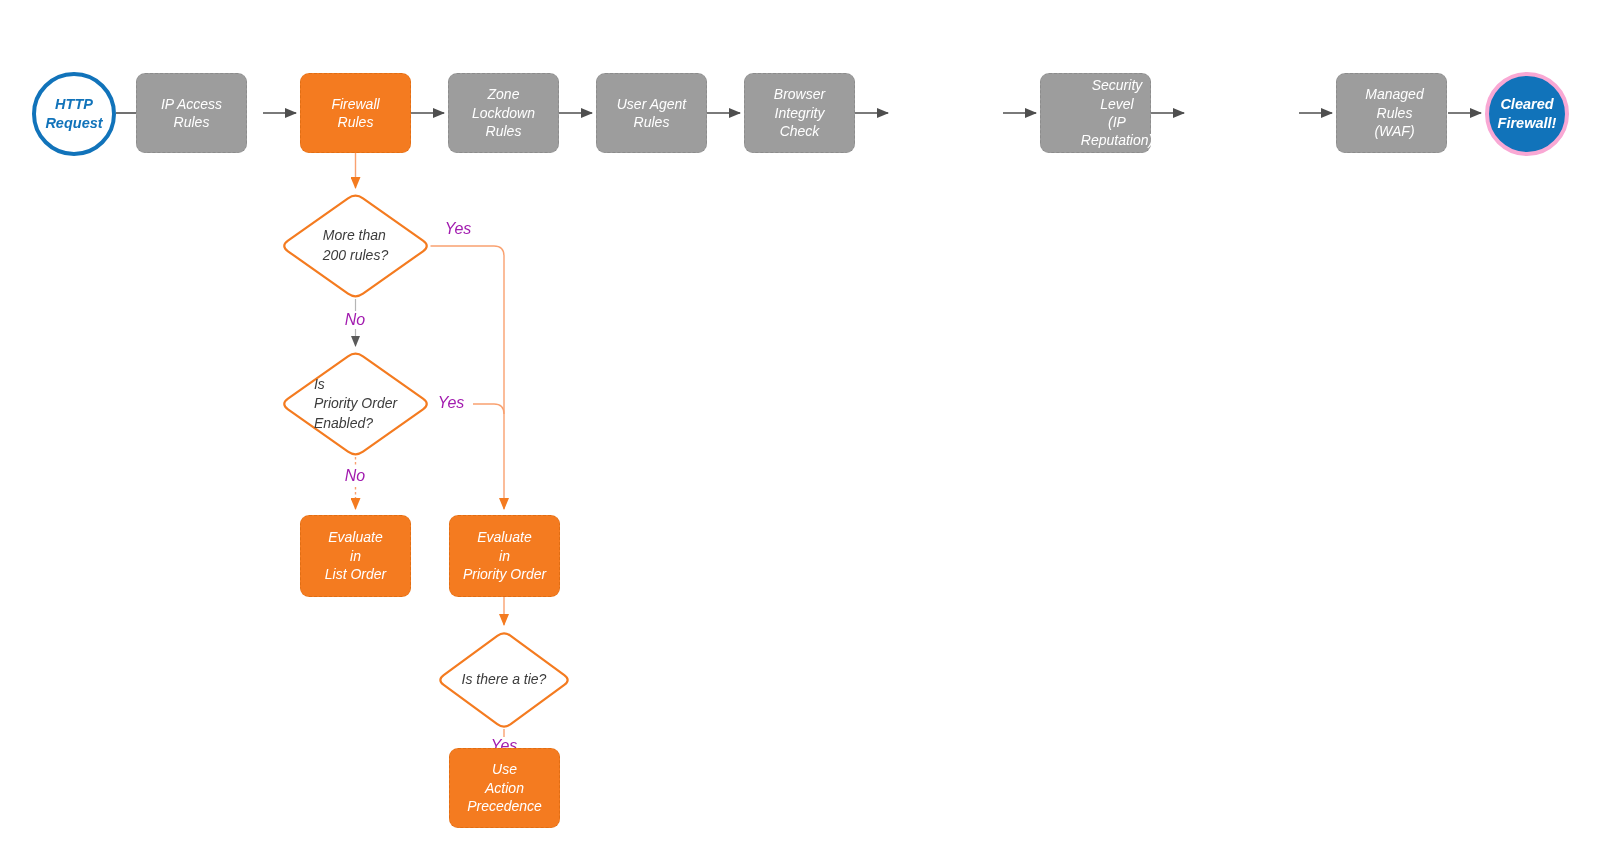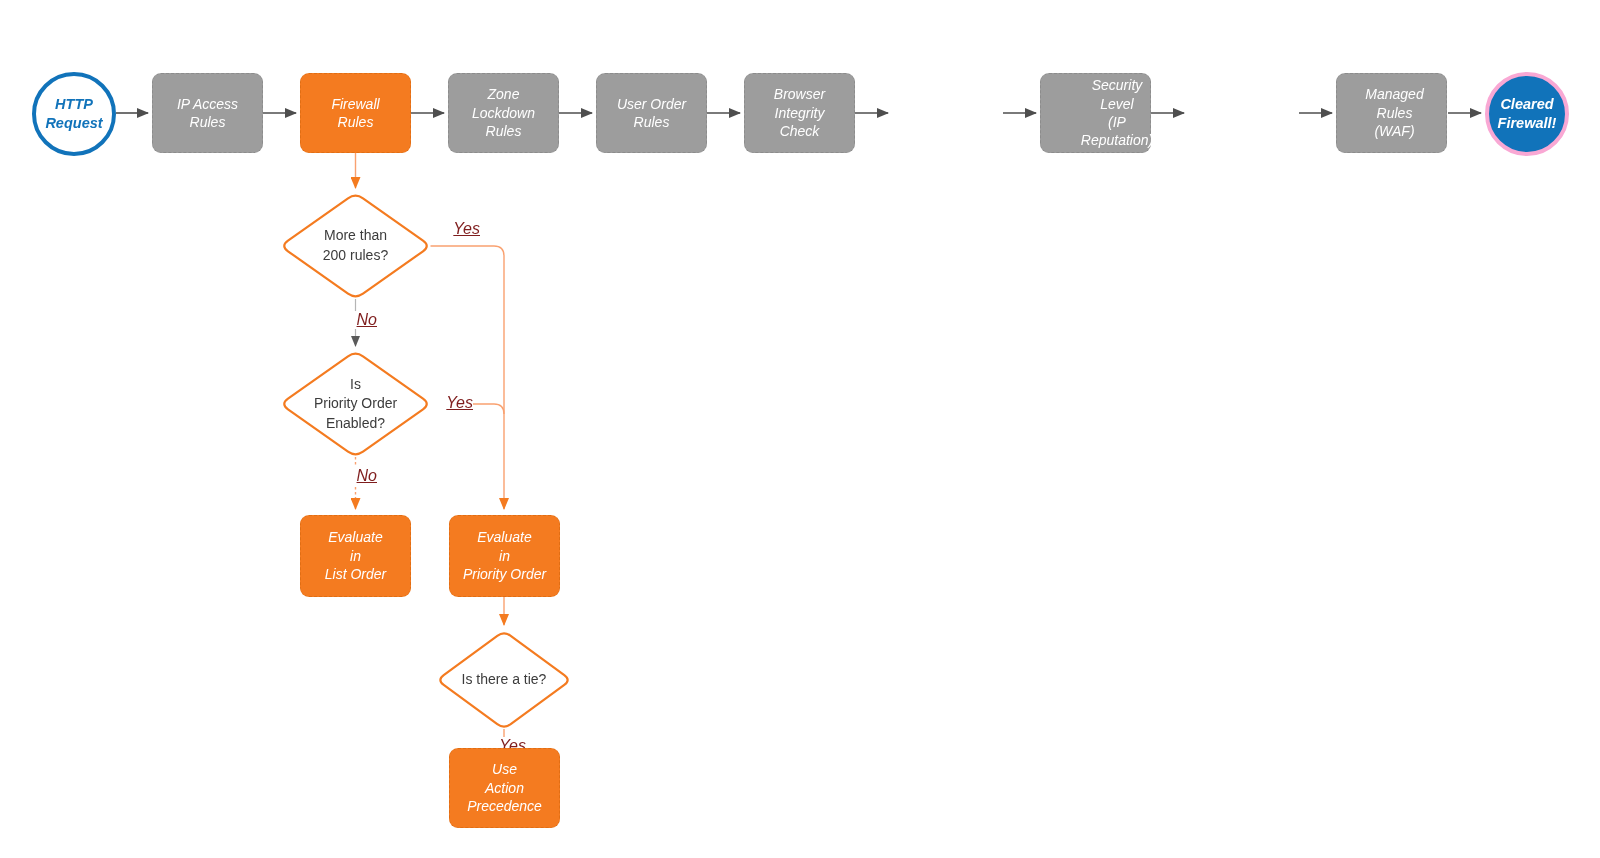--- a/index.html
+++ b/index.html
@@ -21,26 +21,27 @@
     font-size:14px; line-height:1.32; padding:0 2px;
   }
   .circle { width:84px; height:84px; border-radius:50%; }
   .circle .lbl { font-weight:bold; font-size:14.5px; }
   .circle.start { background:#ffffff; border:4px solid #1173BA; }
   .circle.start .lbl { color:#1173BA; }
   .circle.end   { background:#1173BA; border:4px solid #f9a8d4; }
 
   .diamond-text {
     position:absolute; display:flex; align-items:center; justify-content:center;
-    text-align:center; font-size:14px; color:#3C3C3C; line-height:1.4;
+    text-align:left; font-size:14px; color:#3C3C3C; line-height:1.4;
     white-space:pre-line;
+    font-style:italic;
   }
   .edge-label {
-    position:absolute; width:44px; text-align:right;
-    font-style:italic; font-size:16px; color:#7f1d1d; line-height:1.1;text-decoration:underline;
+    position:absolute; width:44px; text-align:center;
+    font-style:italic; font-size:16px; color:#a21caf; line-height:1.1;
   }
   .edge-label.on-line { background:#ffffff; }
 </style>
 </head>
 <body>
 
 <div class="canvas">
 
   <svg class="wires" viewBox="0 0 1600 858">
     <defs>
@@ -85,35 +86,35 @@
 
   <div class="node circle start" style="left:32px; top:32px;">
     <span class="lbl">HTTP
 Request</span>
   </div>
   <div class="node circle end" style="left:1485px; top:32px;">
     <span class="lbl">Cleared
 Firewall!</span>
   </div>
 
-  <div class="node box gray" style="left:152px;  top:33px;">
+  <div class="node box gray" style="left:136px;  top:33px;">
     <span class="lbl">IP Access
 Rules</span>
   </div>
   <div class="node box orange" style="left:300px;  top:33px;">
     <span class="lbl">Firewall
 Rules</span>
   </div>
   <div class="node box gray" style="left:448px;  top:33px;">
     <span class="lbl">Zone
 Lockdown
 Rules</span>
   </div>
   <div class="node box gray" style="left:596px;  top:33px;">
-    <span class="lbl">User Order
+    <span class="lbl">User Agent
 Rules</span>
   </div>
   <div class="node box gray" style="left:744px;  top:33px;">
     <span class="lbl">Browser
 Integrity
 Check</span>
   </div>
   <div class="node box gray" style="left:1040px; top:33px;padding-left:43px;">
     <span class="lbl">Security
 Level

